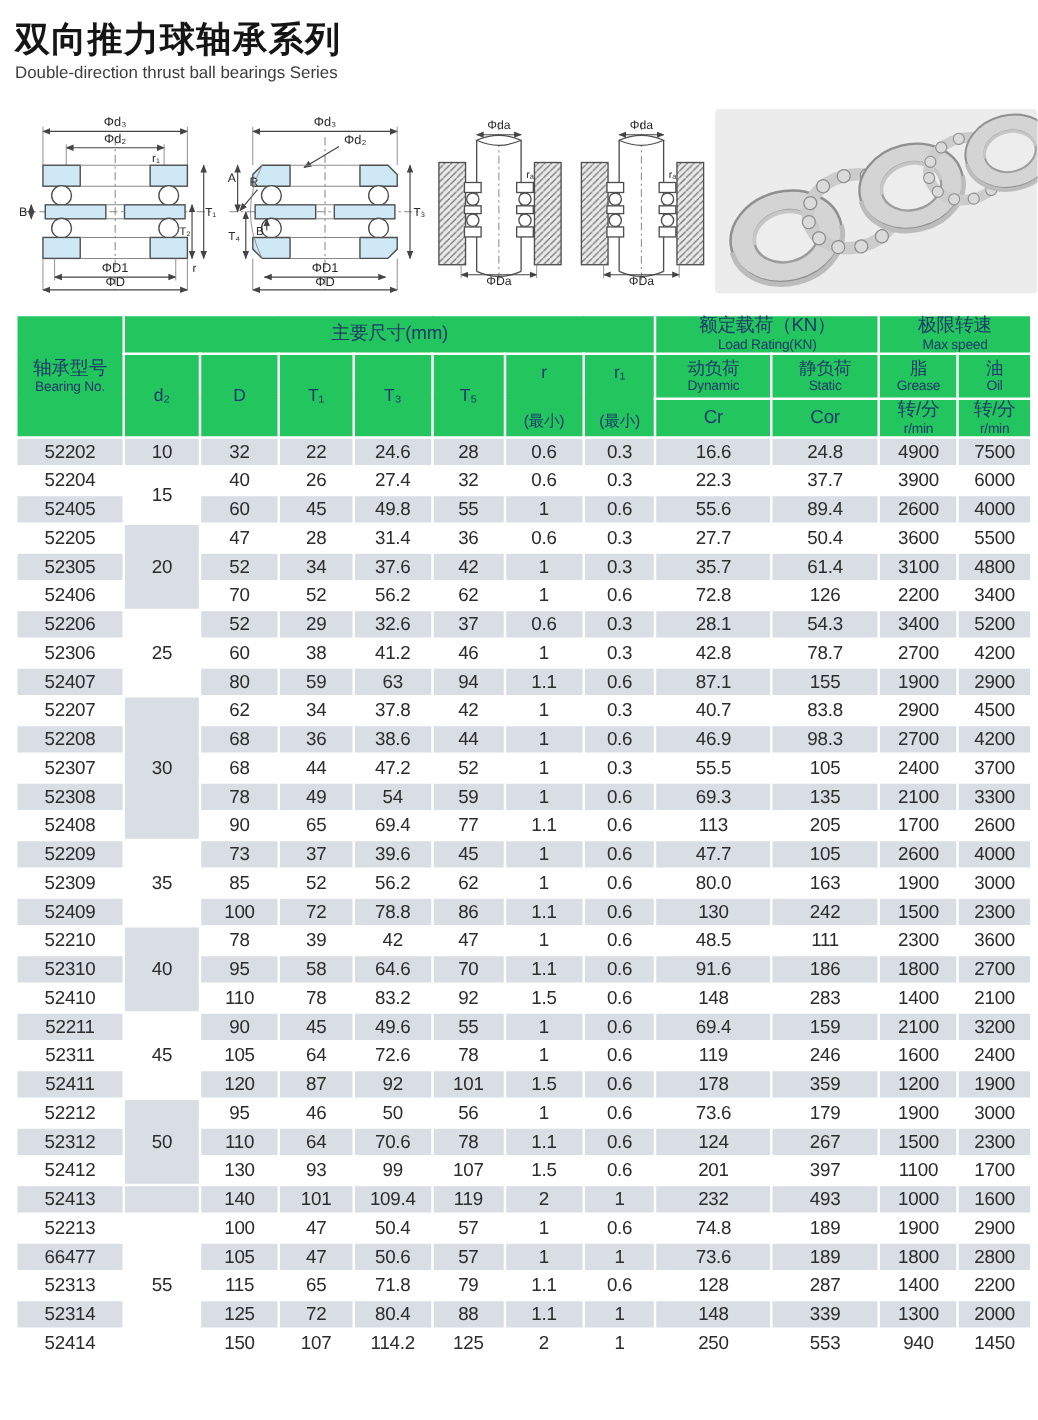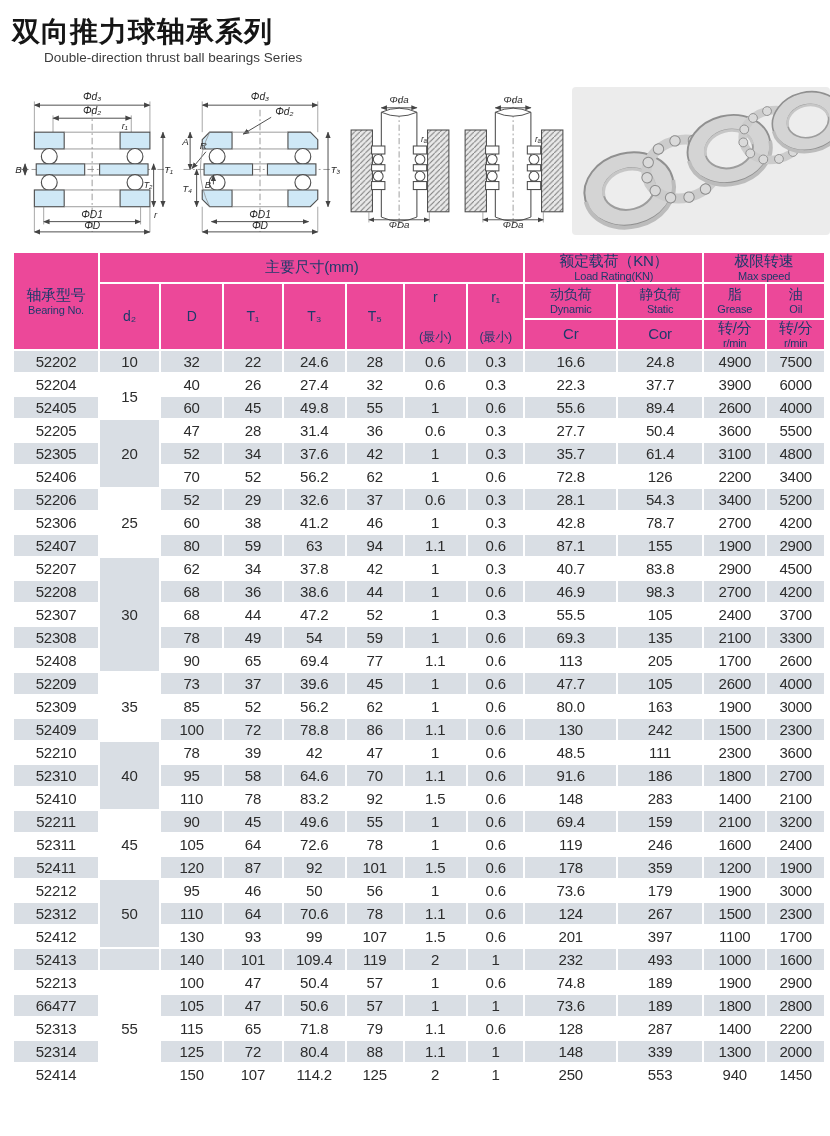--- a/index.html
+++ b/index.html
@@ -6,40 +6,40 @@
   html,body { background:#fff; }
   body {
     width: 830px; height: 1136px; margin: 0 auto; overflow: hidden;
     font-family: "Liberation Sans", "DejaVu Sans", sans-serif;
     color:#2f2f2f;
   }
   .page { width: 830px; height: 1136px; position: relative; padding: 12px; }
 
   
   .title-zh { font-size: 28px; font-weight: bold; color:#151515; letter-spacing: 1px; line-height: 1.15; margin-top: 4px; }
-  .title-en { font-size: 13.5px; color:#3c3c3c; margin-top: 2px; margin-left: 32px; }
+  .title-en { font-size: 13.5px; color:#3c3c3c; margin-top: 2px; }
 
   
-  .figs { display: flex; align-items: flex-start; gap: 2px; margin-top: 22px; height: 152px; font-style: italic; }
+  .figs { display: flex; align-items: flex-start; gap: 2px; margin-top: 22px; height: 152px; }
   .fig  { flex: 0 0 auto; }
   svg text { font-family: "Liberation Sans", "DejaVu Sans", sans-serif; fill:#2a2a2a; }
   .dim { stroke:#444; stroke-width:1; }
   .ext { stroke:#8a8a8a; stroke-width:0.8; }
   .edge { stroke:#4e4e4e; stroke-width:1.2; fill:#cfe8f6; }
   .edge-w { stroke:#4e4e4e; stroke-width:1.2; fill:#ffffff; }
   .bridge { stroke:#8a8a8a; stroke-width:0.9; }
   .cl { stroke:#888; stroke-width:0.9; stroke-dasharray:7 3 2 3; fill:none; }
 
   
   table.spec {
     width: 814px; border-collapse: collapse; table-layout: fixed;
     margin-top: 12px; font-size: 15px; letter-spacing: -0.2px;
   }
   table.spec th, table.spec td { border: 2px solid #fff; text-align: center; vertical-align: middle; padding: 0; }
-  table.spec thead th { background:#ec4899; color:#1d3a6b; font-weight: normal; line-height: 1.12; }
+  table.spec thead th { background:#22c55e; color:#1d3a6b; font-weight: normal; line-height: 1.12; }
   tr.h1 th { height: 28px; font-size: 15px; }
   tr.h2 th { height: 36px; font-size: 14px; }
   tr.h3 th { height: 24px; font-size: 15px; }
   th .en  { font-size: 11px; display:block; }
   th .zh  { display:block; }
   th .min { font-size: 12.5px; display:block;margin-top:24px; }
   table.spec tbody td { height: 23px; line-height: 1; color:#2c2c2c; background:#fff; }
   table.spec tbody tr.shade td { background:#d9dee4; }
   table.spec tbody td.cell-shaded { background:#d9dee4 !important; }
   table.spec tbody td.cell-white  { background:#ffffff !important; }

